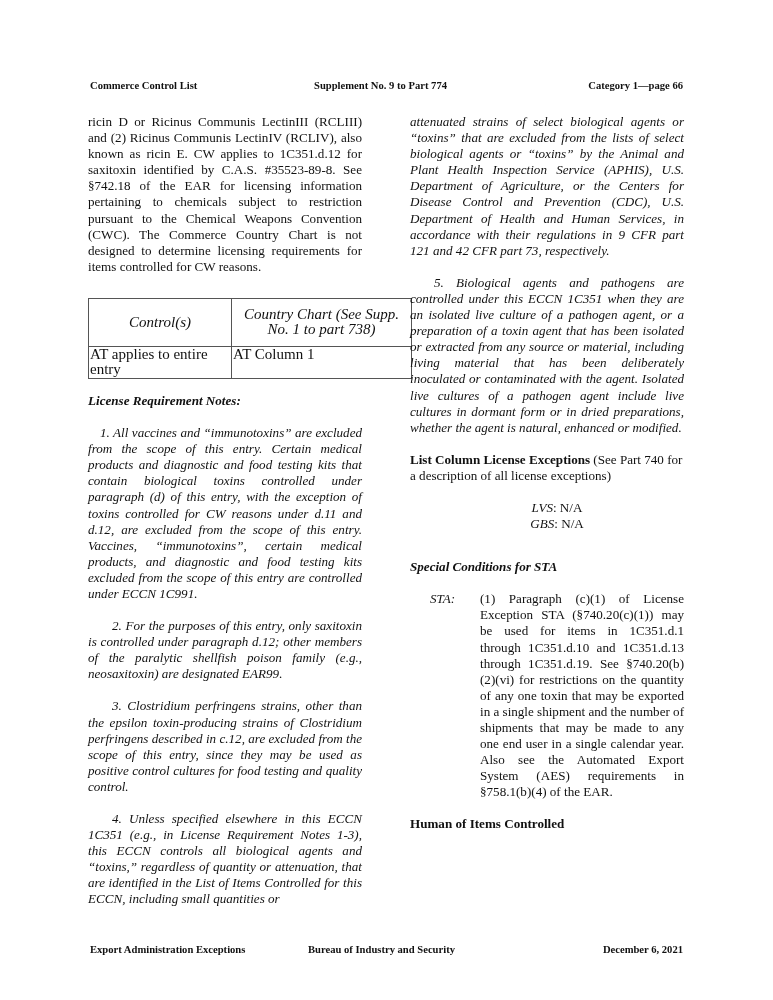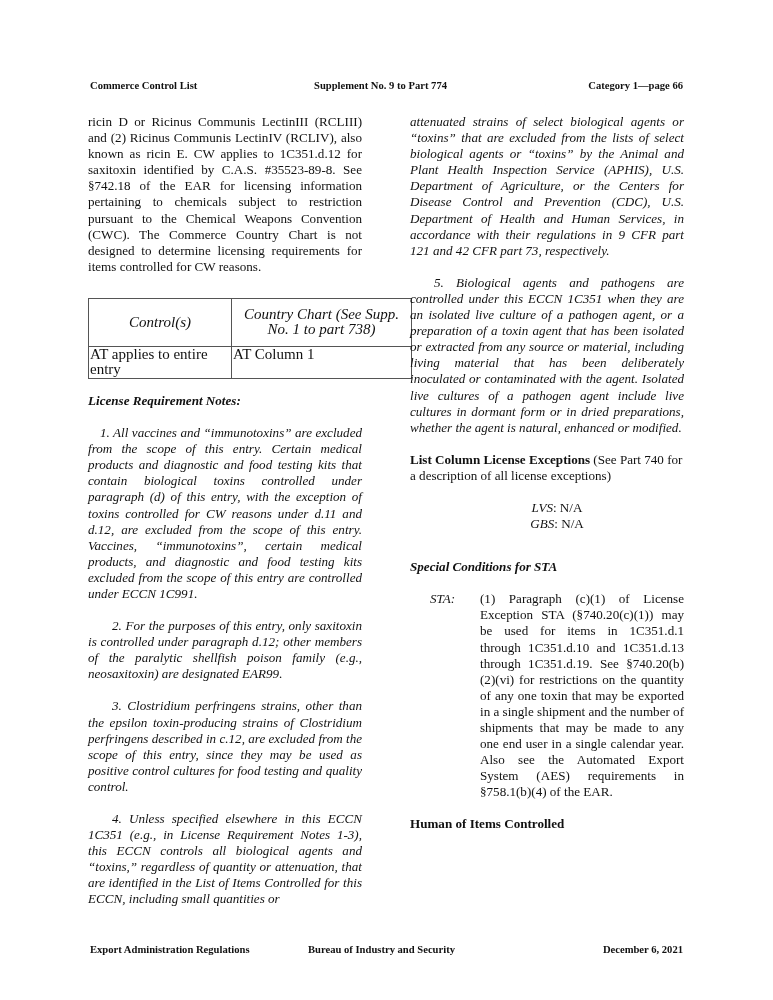--- a/index.html
+++ b/index.html
@@ -98,16 +98,16 @@
     <div class="sta-label">STA:</div>
     <div class="sta-body">
       <p>(1) Paragraph (c)(1) of License Exception STA (§740.20(c)(1)) may be used for items in 1C351.d.1 through 1C351.d.10 and 1C351.d.13 through 1C351.d.19.  See §740.20(b)(2)(vi) for restrictions on the quantity of any one toxin that may be exported in a single shipment and the number of shipments that may be made to any one end user in a single calendar year.  Also see the Automated Export System (AES) requirements in §758.1(b)(4) of the EAR.</p>
     </div>
   </div>
   <div class="gap"></div>
   <p class="head-b">Human of Items Controlled</p>
 </div>
 
 <div class="ftr">
-  <span style="left:0">Export Administration Regulations</span>
+  <span style="left:0">Export Administration Exceptions</span>
   <span style="left:218px">Bureau of Industry and Security</span>
   <span style="right:0">December 6, 2021</span>
 </div>
 
 </body></html>

